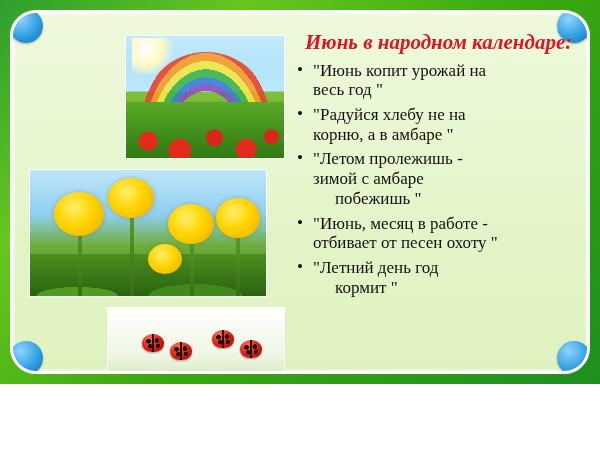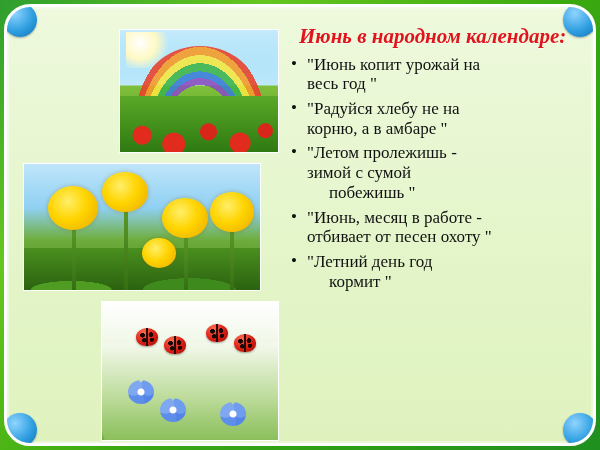--- a/index.html
+++ b/index.html
@@ -10,25 +10,25 @@
     width: 600px;
     height: 450px;
     overflow: hidden;
     font-family: "Liberation Serif", serif;
     background: #ffffff;
   }
 
   .slide {
     position: relative;
     width: 600px;
-    height: 450px;
+    height: 384px;
     box-sizing: border-box;
     
     background: linear-gradient(135deg, #2e9e2e 0%, #66c61f 25%, #3aa80f 55%, #1f8f1f 100%);
-    padding: 4px;
+    padding: 10px;
   }
   .slide-inner {
     position: relative;
     width: 100%;
     height: 100%;
     box-sizing: border-box;
     background: linear-gradient(180deg, #eef9dd 0%, #e3f5c8 60%, #dff2be 100%);
     border-radius: 26px;
     border: 3px solid #ffffff;
     box-shadow: 0 0 0 2px rgba(255,255,255,0.4) inset;
@@ -297,21 +297,21 @@
         <li>
           <span>"Июнь копит урожай на</span>
           <span class="ln2">весь год "</span>
         </li>
         <li>
           <span>"Радуйся хлебу не на</span>
           <span class="ln2">корню, а в амбаре "</span>
         </li>
         <li>
           <span>"Летом пролежишь -</span>
-          <span class="ln2">зимой с сумой</span>
+          <span class="ln2">зимой с амбаре</span>
           <span class="indent">побежишь "</span>
         </li>
         <li>
           <span>"Июнь, месяц в работе -</span>
           <span class="ln2">отбивает от песен охоту "</span>
         </li>
         <li>
           <span>"Летний день год</span>
           <span class="indent">кормит "</span>
         </li>

